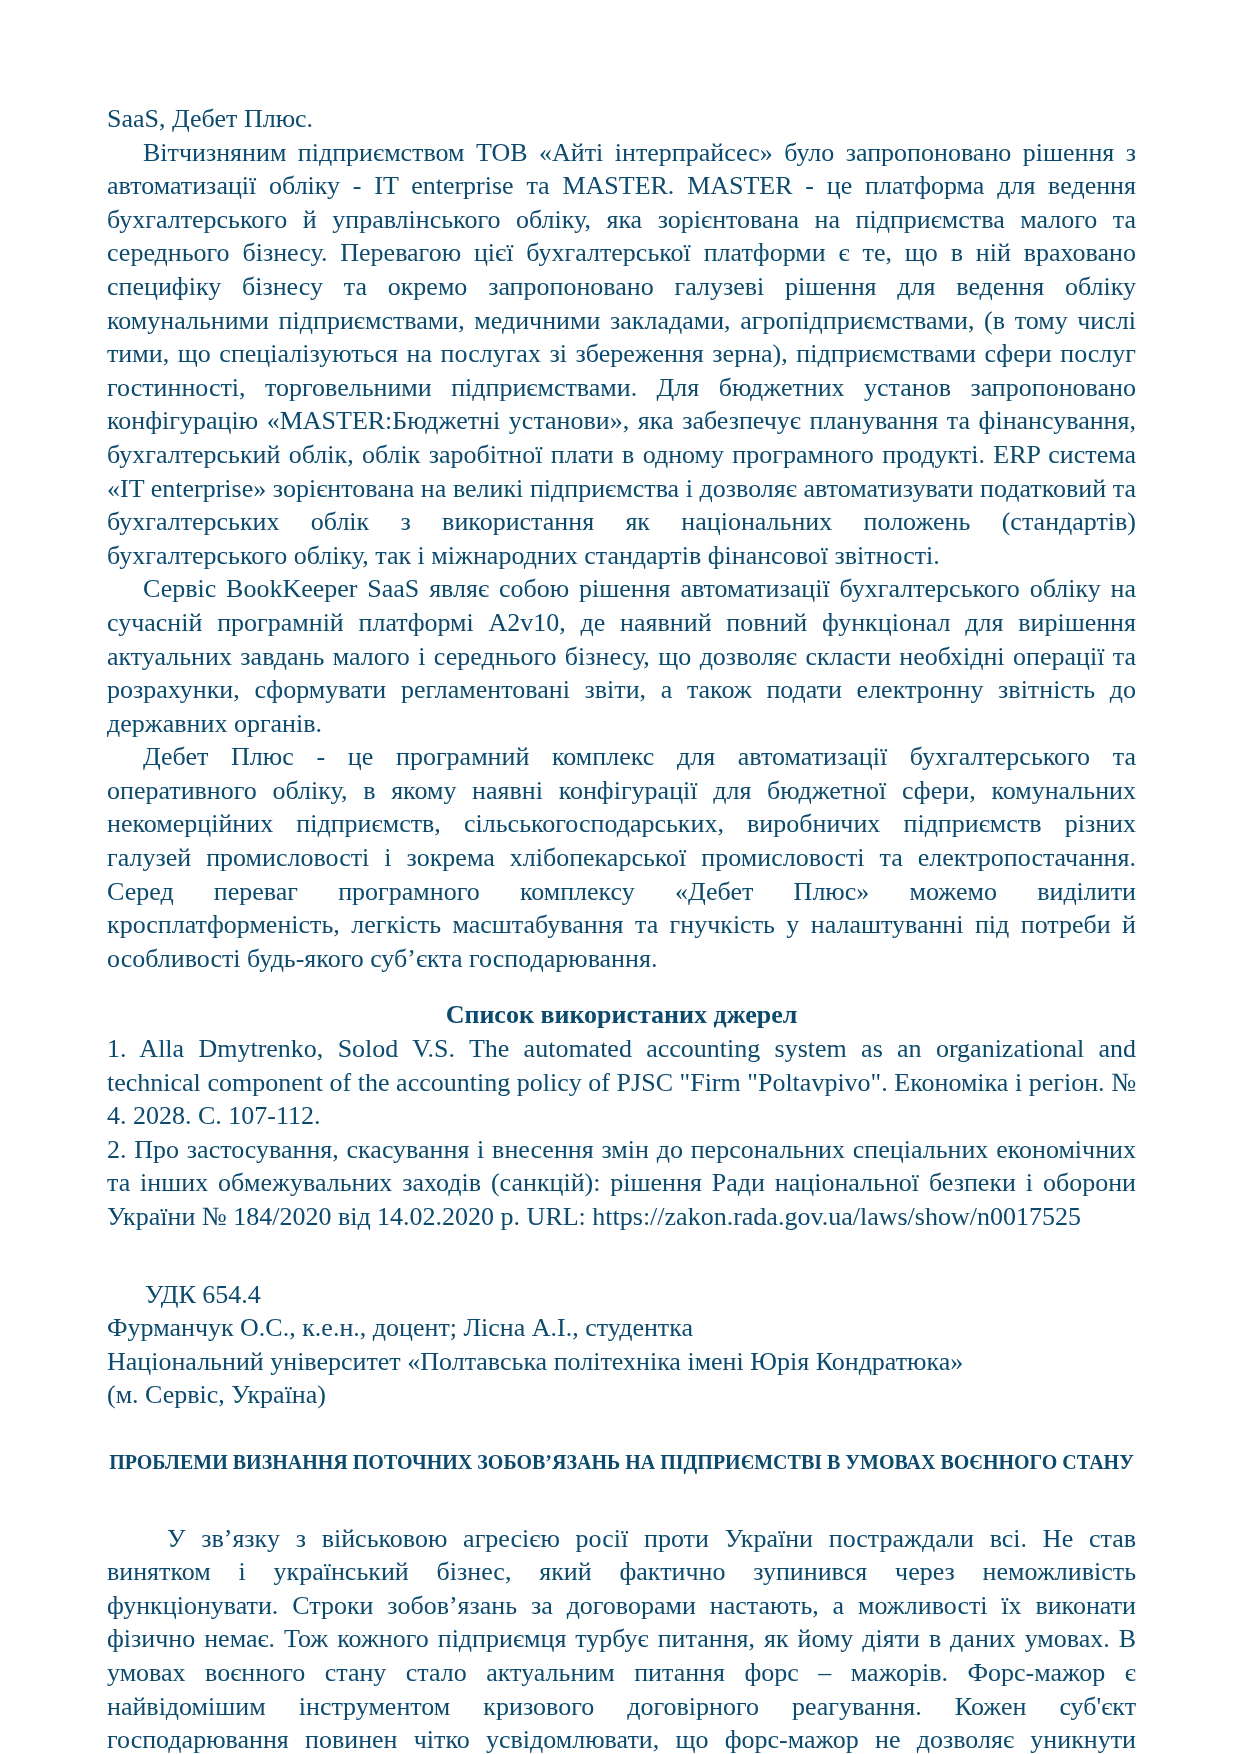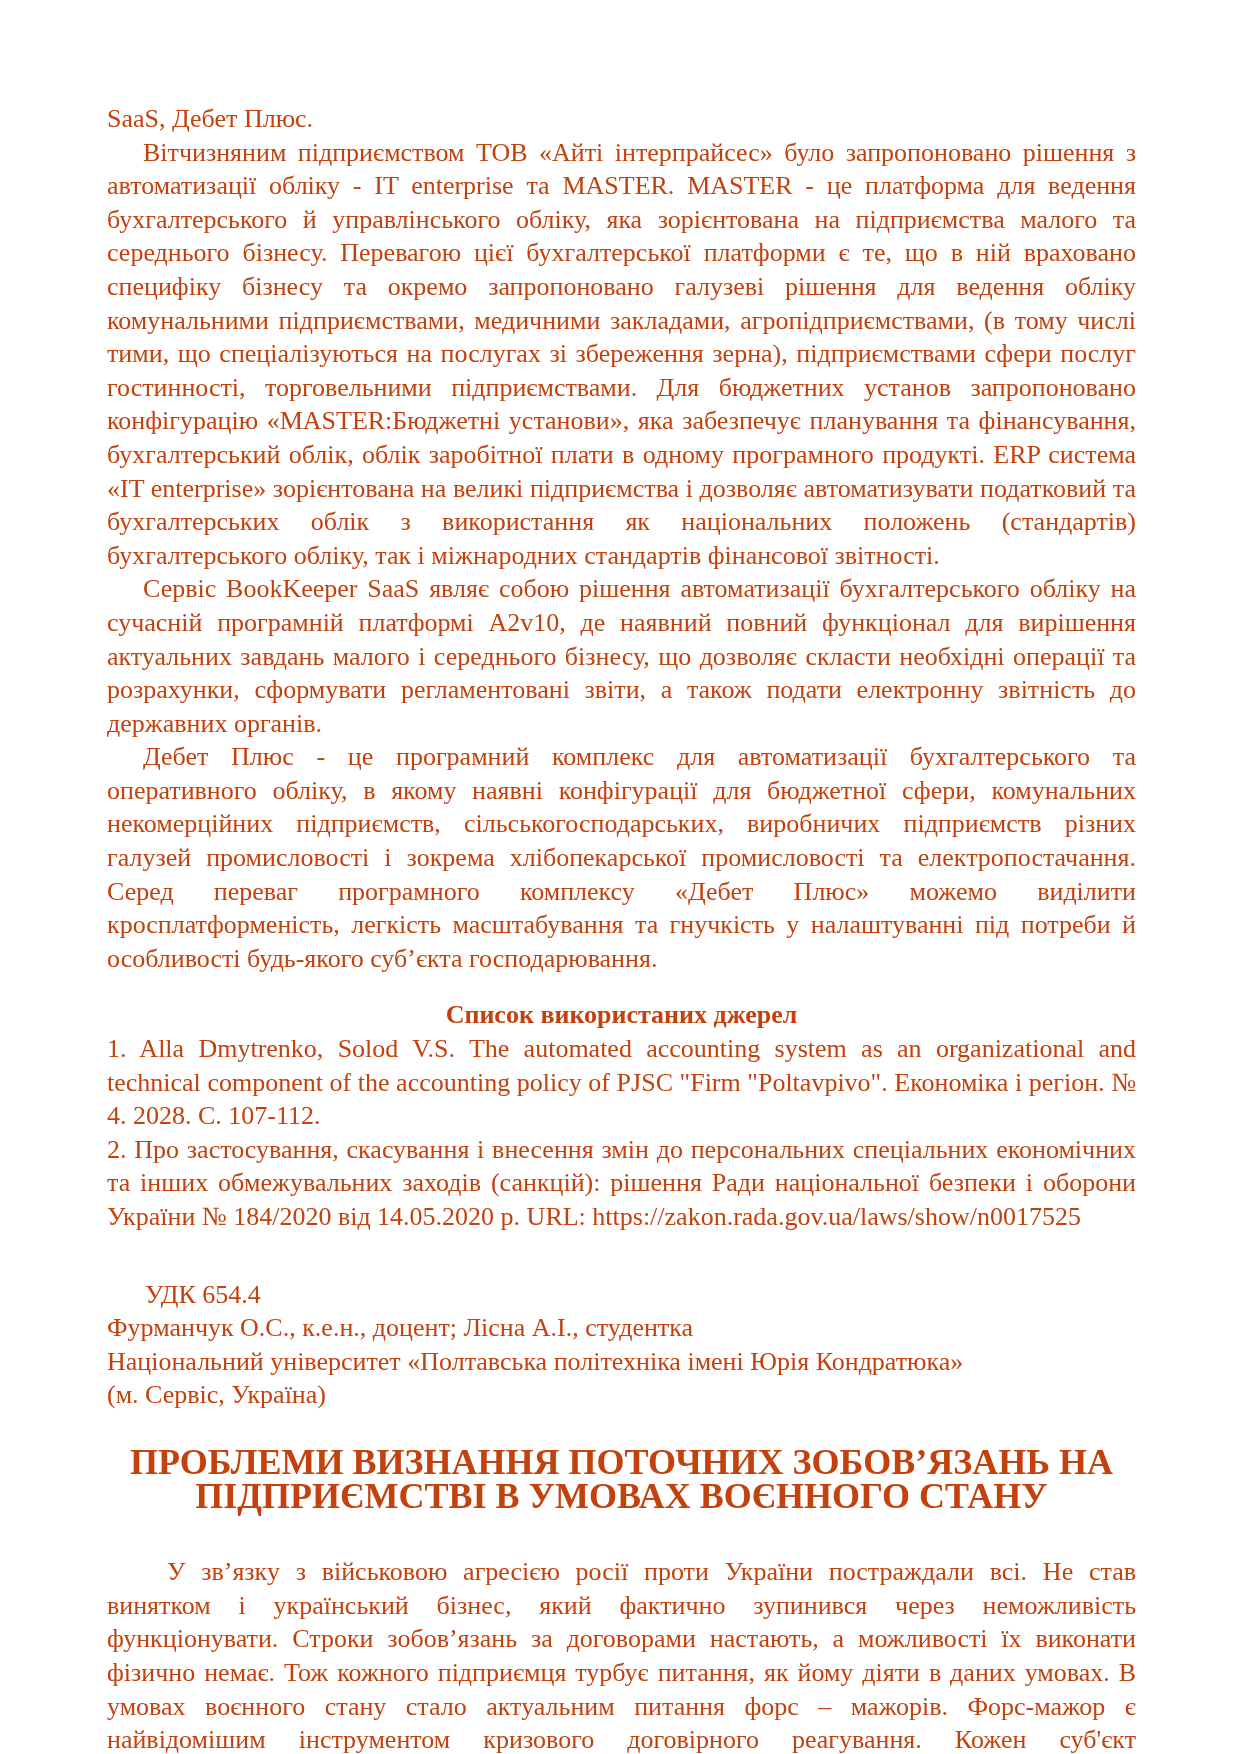--- a/index.html
+++ b/index.html
@@ -5,21 +5,21 @@
   html, body {
     margin: 0;
     padding: 0;
     background: #ffffff;
   }
   .page {
     position: relative;
     width: 1240px;
     height: 1754px;
     background: #ffffff;
-    color: #c2410c;
+    color: #0c4a6e;
     font-family: "Liberation Serif", "DejaVu Serif", serif;
     font-size: 26px;
     line-height: 33.6px;
     overflow: hidden;
   }
   .content {
     padding: 102px 104px 0 107px;
   }
   p { margin: 0; }
   .justify { text-align: justify; }
@@ -35,21 +35,21 @@
     margin-top: 44px;
     text-align: left;
     text-indent: 38px;
   }
   .centered { }
   .italic { }
   .article-title {
     margin-top: 34px;
     text-align: center;
     font-weight: bold;
-    font-size: 36px;
+    font-size: 20px;
   }
   .lead-body {
     margin-top: 42px;
     text-indent: 60px;
     text-align: justify;
   }
 </style>
 </head>
 <body>
 
@@ -61,21 +61,21 @@
     <p class="justify indent">Вітчизняним підприємством ТОВ «Айті інтерпрайсес» було запропоновано рішення з автоматизації обліку -  IT enterprise та MASTER. MASTER - це платформа для ведення бухгалтерського й управлінського обліку, яка зорієнтована на підприємства малого та середнього бізнесу. Перевагою цієї бухгалтерської платформи є те, що в ній враховано специфіку бізнесу та окремо запропоновано галузеві рішення для ведення обліку комунальними підприємствами, медичними закладами, агропідприємствами, (в тому числі тими, що спеціалізуються на послугах зі збереження зерна), підприємствами сфери послуг гостинності, торговельними підприємствами. Для бюджетних установ запропоновано конфігурацію «MASTER:Бюджетні установи», яка  забезпечує планування та фінансування, бухгалтерський облік, облік заробітної плати в одному програмного продукті. ERP система «IT enterprise» зорієнтована на великі підприємства і дозволяє автоматизувати податковий та бухгалтерських облік з використання як національних положень (стандартів) бухгалтерського обліку, так і міжнародних стандартів фінансової звітності.</p>
 
     <p class="justify indent">Сервіс BookKeeper SaaS являє собою рішення автоматизації бухгалтерського обліку на сучасній програмній платформі A2v10, де наявний повний функціонал для вирішення актуальних завдань малого і середнього бізнесу, що дозволяє скласти необхідні операції та розрахунки, сформувати регламентовані звіти, а також подати електронну звітність до державних органів.</p>
 
     <p class="justify indent">Дебет Плюс - це програмний комплекс для автоматизації бухгалтерського та оперативного обліку, в якому наявні конфігурації для бюджетної сфери, комунальних некомерційних підприємств, сільськогосподарських, виробничих підприємств різних галузей промисловості і зокрема хлібопекарської промисловості та електропостачання. Серед переваг програмного комплексу «Дебет Плюс» можемо виділити кросплатформеність, легкість масштабування та гнучкість у налаштуванні під потреби й особливості будь-якого суб’єкта господарювання.</p>
 
     <p class="refs-heading">Список використаних джерел</p>
 
     <p class="ref">1. Alla Dmytrenko, Solod V.S. The automated accounting system as an organizational and technical component of the accounting policy of PJSC "Firm "Poltavpivo". Економіка і регіон. № 4. 2028. С. 107-112.</p>
 
-    <p class="ref">2. Про застосування, скасування і внесення змін до персональних спеціальних економічних та інших обмежувальних заходів (санкцій): рішення Ради національної безпеки і оборони України № 184/2020 від 14.05.2020 р.  URL: https://zakon.rada.gov.ua/laws/show/n0017525</p>
+    <p class="ref">2. Про застосування, скасування і внесення змін до персональних спеціальних економічних та інших обмежувальних заходів (санкцій): рішення Ради національної безпеки і оборони України № 184/2020 від 14.02.2020 р.  URL: https://zakon.rada.gov.ua/laws/show/n0017525</p>
 
     <p class="udc">УДК 654.4</p>
 
     <p class="centered">Фурманчук О.С., к.е.н., доцент; Лісна А.І., студентка</p>
 
     <p class="centered italic">Національний університет «Полтавська політехніка імені Юрія Кондратюка»</p>
 
     <p class="centered italic">(м. Сервіс, Україна)</p>
 
     <p class="article-title">ПРОБЛЕМИ ВИЗНАННЯ ПОТОЧНИХ ЗОБОВ’ЯЗАНЬ НА ПІДПРИЄМСТВІ В УМОВАХ ВОЄННОГО СТАНУ</p>

